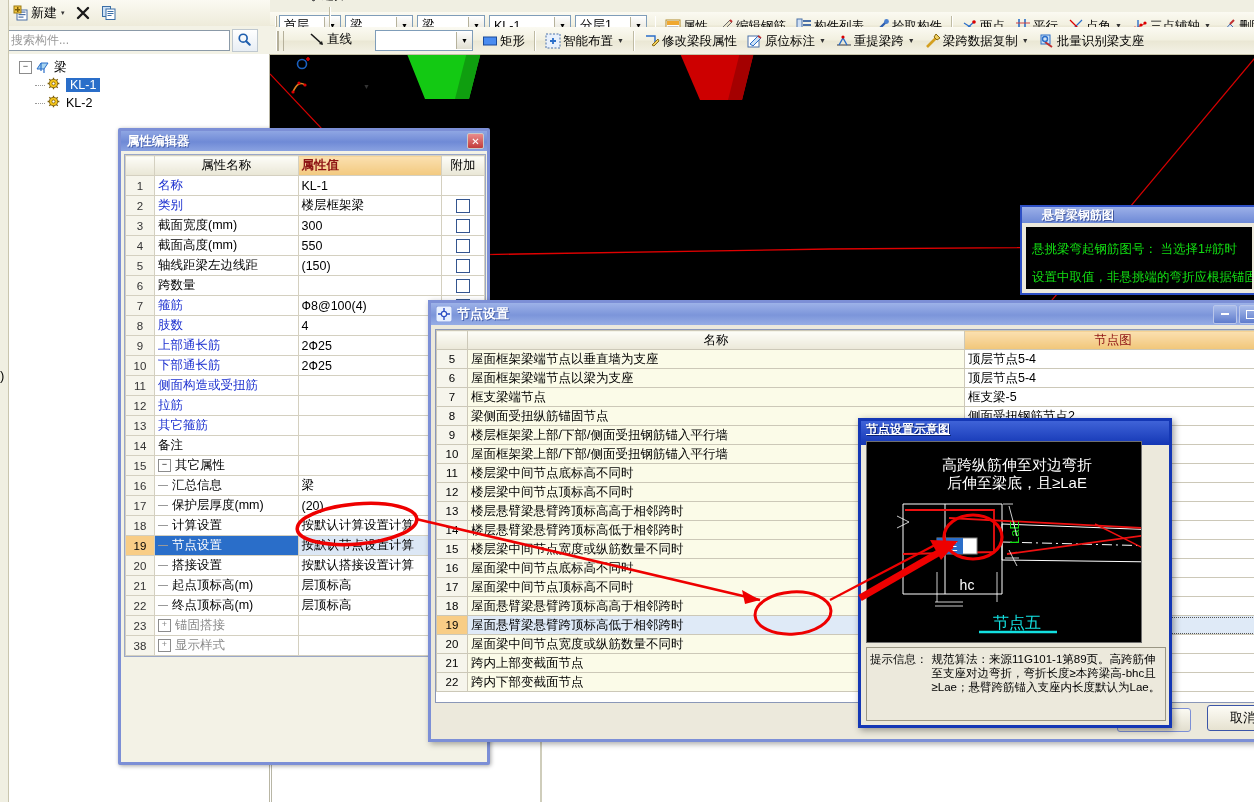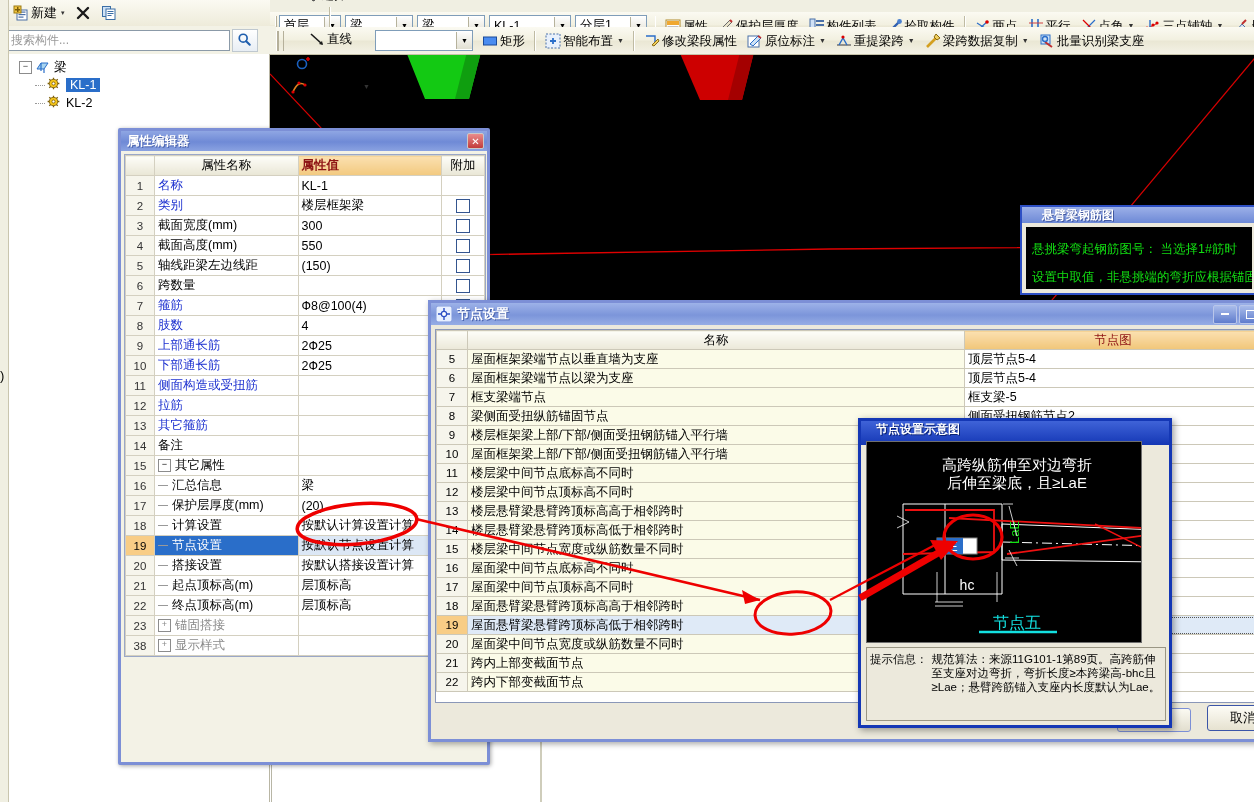--- a/index.html
+++ b/index.html
@@ -123,21 +123,21 @@
       border:1px solid #7c8fd6;border-radius:3px;background:linear-gradient(to bottom,#fbfaf2,#e2dece);z-index:41;}
   #node-btn-cancel{position:absolute;left:1207px;top:705px;width:70px;height:24px;
       border:1px solid #3b55a8;border-radius:3px;background:linear-gradient(to bottom,#fdfcf6,#e6e2d0);
       display:flex;align-items:center;justify-content:center;font-size:13px;z-index:45;}
 
   
   #diag-win{position:absolute;left:858px;top:418px;width:314px;height:310px;
       background:#ece9dc;border:3px solid #1437b5;z-index:60;box-sizing:border-box;
       box-shadow:2px 2px 7px rgba(0,0,0,.4);}
   #diag-title{height:24px;background:linear-gradient(to bottom,#3f63d8,#1437b5);color:#fff;
-      font-weight:bold;font-size:12px;padding-left:15px;line-height:16px;text-shadow:1px 1px 0 #0b2272;}
+      font-weight:bold;font-size:12px;padding-left:5px;line-height:16px;text-shadow:1px 1px 0 #0b2272;text-decoration:underline;}
   #diag-canvas{position:absolute;left:5px;top:20px;width:276px;height:202px;background:#000;
       border:1px solid #6f6f6f;box-sizing:border-box;overflow:hidden;}
   #diag-tip{position:absolute;left:5px;top:226px;width:300px;height:74px;background:#ece9dc;
       border:1px solid #9a9684;box-sizing:border-box;font-size:11.5px;padding:4px 3px;display:flex;gap:4px;}
   #diag-tip .lb{font-weight:normal;white-space:nowrap;}
   #diag-tip .bd{line-height:14px;}
   .dg-txt{fill:#ffffff;font-family:"Liberation Sans",sans-serif;}
 
   
   #tip-win{position:absolute;left:1020px;top:205px;width:236px;height:90px;
@@ -228,21 +228,21 @@
           </span>
           <span class="lbl">属性</span>
         </div>
         <div class="tb-btn">
           <span class="ic">
             <svg width="16" height="16" viewBox="0 0 16 16">
               <path d="M2 14 L5 13 L14 4 L12 2 L3 11 Z" fill="#e8e2c8" stroke="#6a6a6a"></path>
               <path d="M12 2 L14 4" stroke="#c03030" stroke-width="2"></path>
             </svg>
           </span>
-          <span class="lbl">保护层厚度</span>
+          <span class="lbl">编辑钢筋</span>
         </div>
         <div class="tb-btn">
           <span class="ic">
             <svg width="16" height="16" viewBox="0 0 16 16">
               <rect x="1" y="1" width="5" height="14" fill="#cfe0f5" stroke="#4a70a8"></rect>
               <rect x="7" y="2" width="8" height="2" fill="#4a70a8"></rect>
               <rect x="7" y="6" width="8" height="2" fill="#4a70a8"></rect>
               <rect x="7" y="10" width="8" height="2" fill="#4a70a8"></rect>
             </svg>
           </span>

